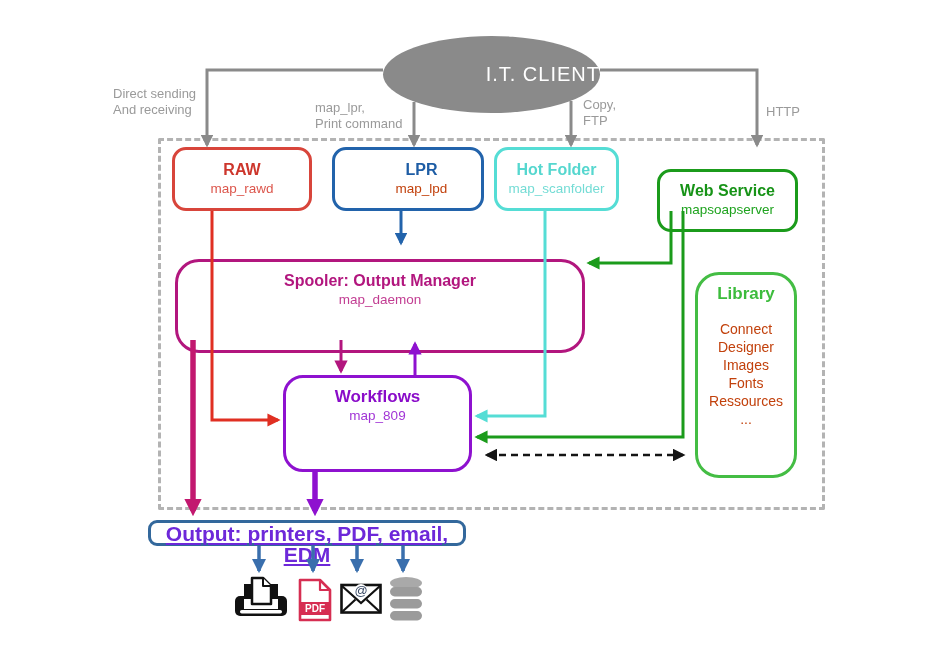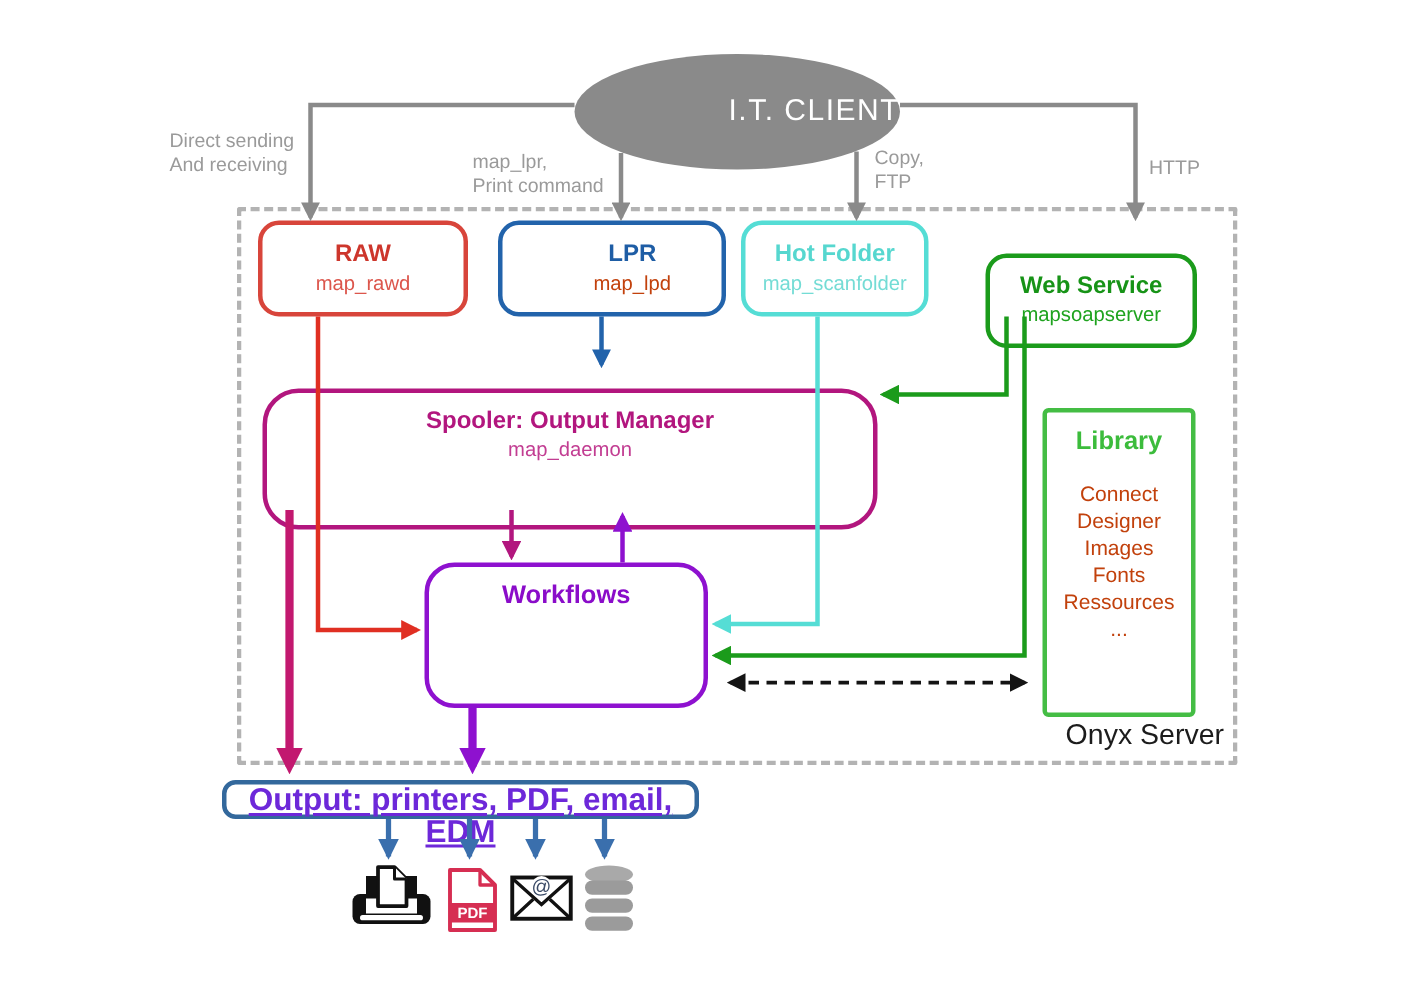--- a/index.html
+++ b/index.html
@@ -42,37 +42,36 @@
   .n-lpr{left:332px;top:147px;width:152px;height:64px;border-color:#2263ab;border-radius:14px;padding-top:10px;padding-left:27px;}
   .n-lpr .node-title{color:#1e5da5;} .n-lpr .node-sub{color:#c2410c;}
   .n-hot{left:494px;top:147px;width:125px;height:64px;border-color:#55ddd5;border-radius:14px;padding-top:10px;}
   .n-hot .node-title{color:#56d7cf;} .n-hot .node-sub{color:#74dcd5;}
   .n-web{left:657px;top:148px;width:141px;height:63px;border-color:#1b9b1b;border-radius:14px;padding-top:9px;margin-top:21px;}
   .n-web .node-title{color:#179317;} .n-web .node-sub{color:#1fa31f;}
   .n-spooler{left:175px;top:259px;width:410px;height:94px;border-color:#b2167e;border-radius:24px;padding-top:9px;}
   .n-spooler .node-title{color:#b2167e;} .n-spooler .node-sub{color:#c23d92;}
   .n-workflows{left:283px;top:375px;width:189px;height:97px;border-color:#8e11cf;border-radius:20px;padding-top:9px;}
   .n-workflows .node-title{color:#8a0cc9;font-size:17px;} .n-workflows .node-sub{color:#a235d6;}
-  .n-library{left:695px;top:272px;width:102px;height:206px;border-color:#44bd44;border-radius:4px;padding-top:9px;}
+  .n-library{left:695px;top:272px;width:102px;height:206px;border-color:#44bd44;border-radius:24px;padding-top:9px;}
   .n-library .node-title{color:#3cbc3c;font-size:17px;}
   .lib-items{margin-top:16px;font-size:14px;line-height:18px;color:#c2410c;}
   .n-output{left:148px;top:520px;width:318px;height:26px;border-color:#33689c;border-radius:9px;}
   .n-output .node-title{color:#6d28d9;font-size:21px;line-height:21px;text-decoration:underline;}
   
   .wires{position:absolute;left:0;top:0;width:946px;height:669px;z-index:3;pointer-events:none;}
   
   .icon{position:absolute;z-index:2;}
 </style>
 </head>
 <body>
 
 <div class="stage">
 
   <div class="server-box"></div>
-  <div class="server-label">Onyx Server</div>
 
   <div class="client">
     <span>I.T. CLIENT</span>
   </div>
 
   <div class="lbl lbl-direct">Direct sending
 And receiving</div>
   <div class="lbl lbl-lpr">map_lpr,
 Print command</div>
   <div class="lbl lbl-copy">Copy,
@@ -94,20 +93,21 @@
   <div class="node n-web">
     <div class="node-title">Web Service</div>
     <div class="node-sub">mapsoapserver</div>
   </div>
   <div class="node n-spooler">
     <div class="node-title">Spooler: Output Manager</div>
     <div class="node-sub">map_daemon</div>
   </div>
   <div class="node n-workflows">
     <div class="node-title">Workflows</div>
+    <div class="node-sub">map_809</div>
   </div>
   <div class="node n-library">
     <div class="node-title">Library</div>
     <div class="lib-items">
       <div>Connect</div>
       <div>Designer</div>
       <div>Images</div>
       <div>Fonts</div>
       <div>Ressources</div>
       <div>...</div>

